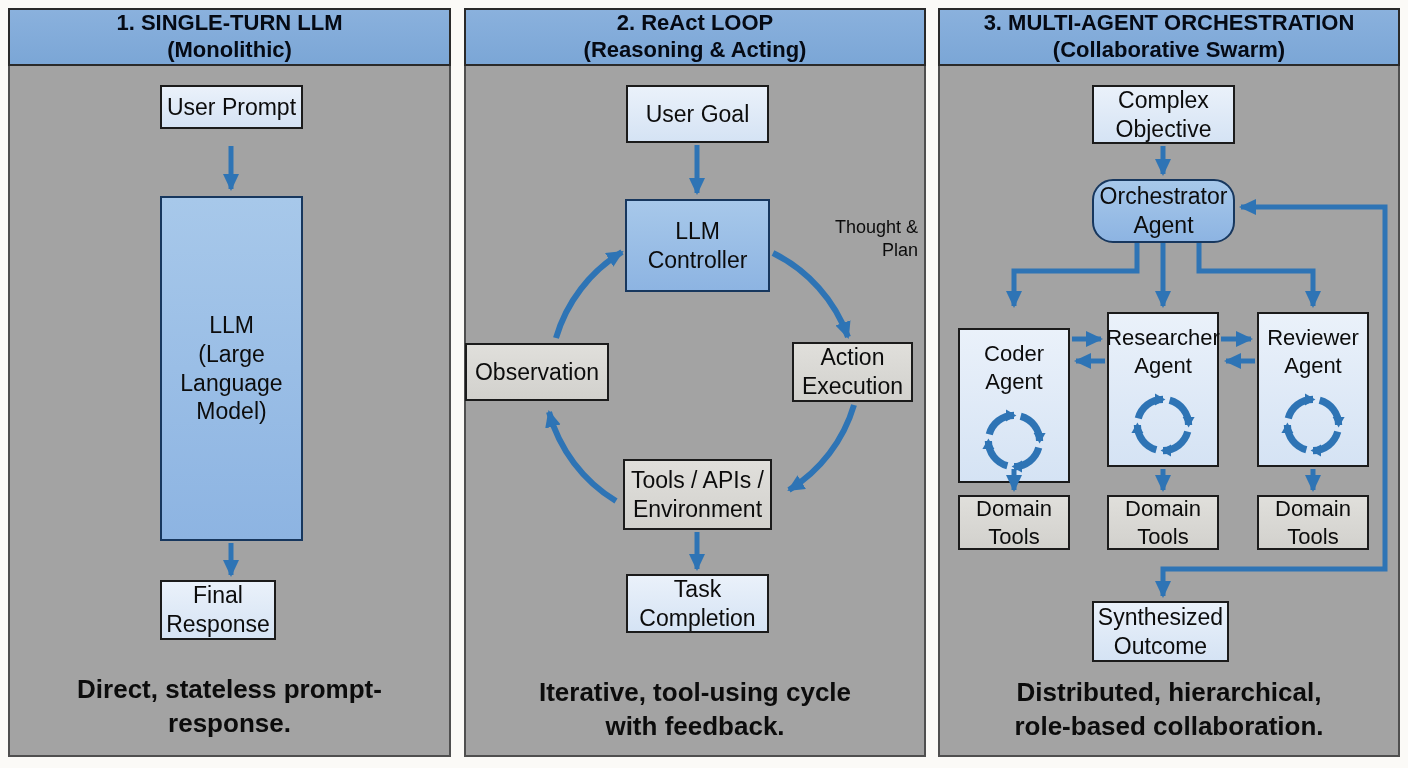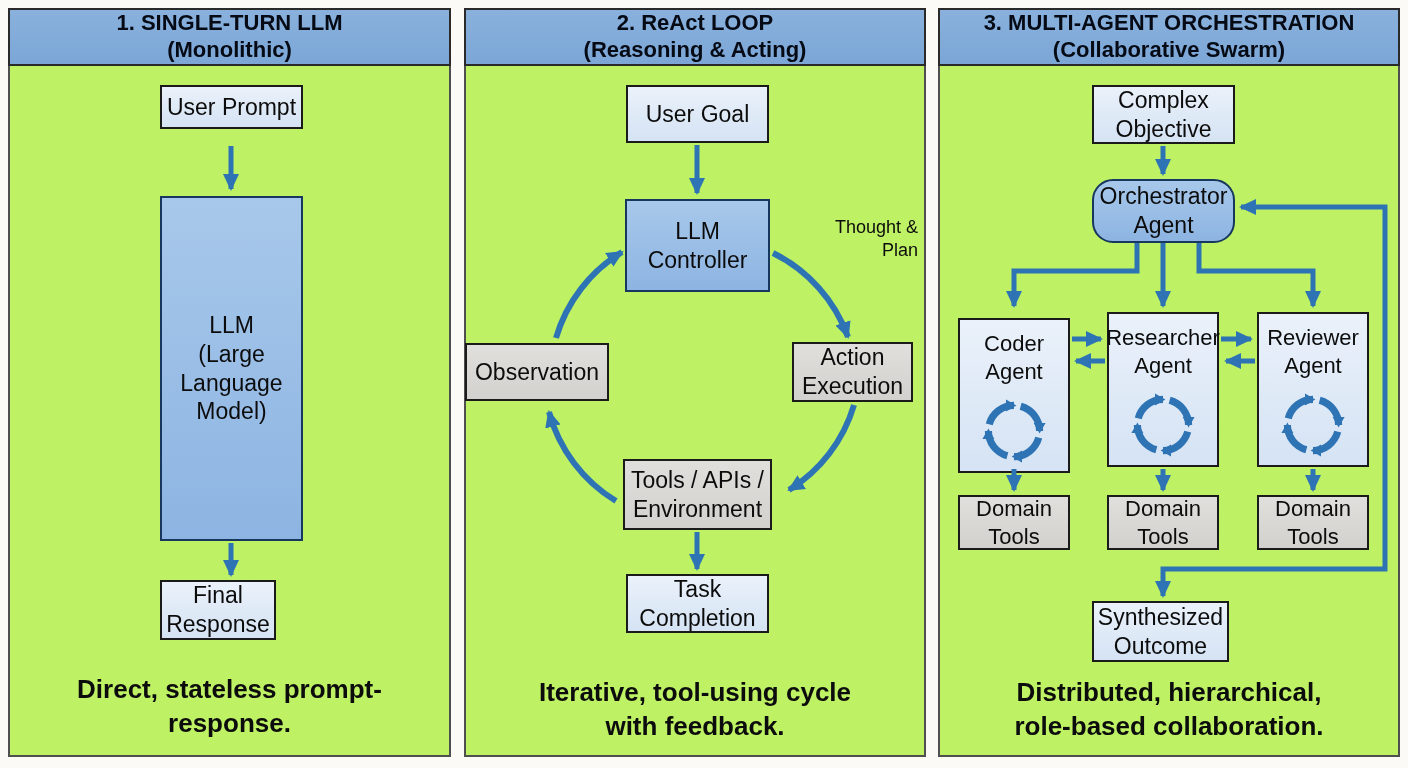--- a/index.html
+++ b/index.html
@@ -4,21 +4,21 @@
 <style>
   html,body{margin:0;padding:0;}
   body{
     width:1408px;height:768px;position:relative;overflow:hidden;
     background:#fbfaf7;
     font-family:"Liberation Sans", sans-serif;
     color:#0c0c0c;
   }
   .panel{
     position:absolute;top:8px;height:749px;
-    background:#bef264;
+    background:#a3a3a3;
     border:2px solid #4f4f4f;
     box-sizing:border-box;
   }
   .panel-header{
     position:absolute;left:-2px;right:-2px;top:-2px;height:58px;
     background:linear-gradient(180deg,#8ab1dd,#7ba6d6);
     border:2px solid #2a2a2a;
     box-sizing:border-box;
     display:flex;align-items:center;justify-content:center;
     font-weight:bold;font-size:22px;line-height:1.22;text-align:center;
@@ -104,21 +104,21 @@
 
 <div class="panel" style="left:938px;width:462px;">
   <div class="panel-header">3. MULTI-AGENT ORCHESTRATION
 (Collaborative Swarm)</div>
 </div>
 <div class="box light" style="left:1092px;top:85px;width:143px;height:59px;">Complex
 Objective</div>
 <div class="box mid" style="left:1092px;top:179px;width:143px;height:64px;border-radius:21px;">Orchestrator
 Agent</div>
 
-<div class="box light agent" style="left:958px;top:318px;width:112px;height:155px;font-size:22px;">
+<div class="box light agent" style="left:958px;top:328px;width:112px;height:155px;font-size:22px;">
   <span>Coder
 Agent</span>
   <svg class="cycle-icon">
       <use href="#cycle"></use>
     </svg>
 </div>
 <div class="box light agent" style="left:1107px;top:312px;width:112px;height:155px;font-size:22px;">
   <span>Researcher
 Agent</span>
   <svg class="cycle-icon">

